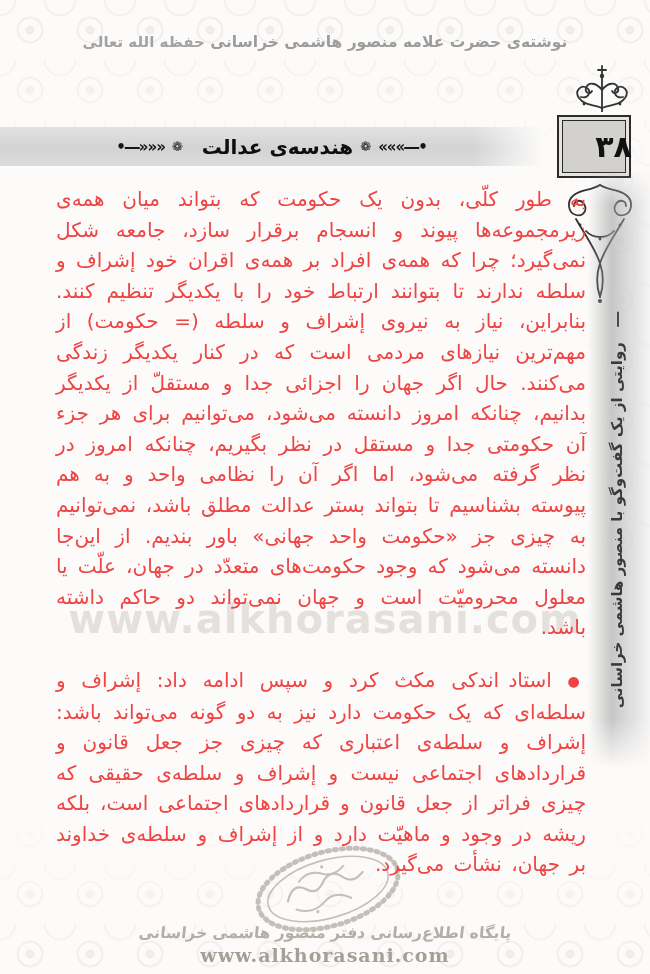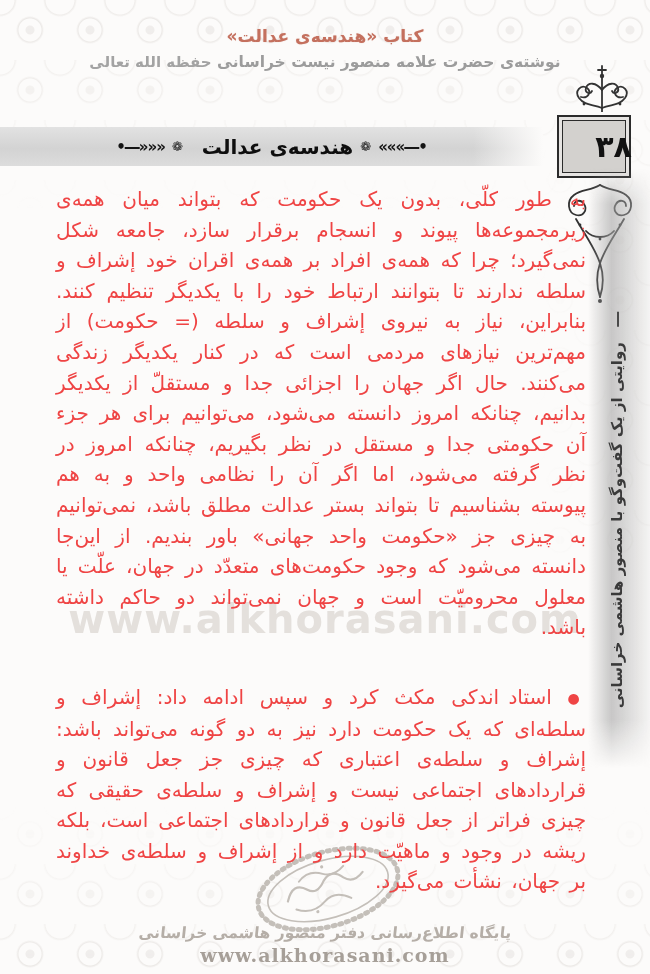--- a/index.html
+++ b/index.html
@@ -71,21 +71,21 @@
     white-space:nowrap;direction:rtl;font-size:15px;font-weight:bold;color:#3a3a3a;
   }
   .side-title .dash{margin-left:10px;color:#4a4a4a;}
 
   
   .body-text{
     position:absolute;left:56px;top:184px;width:530px;direction:rtl;z-index:2;
     font-size:20px;line-height:30.6px;color:#ef4444;text-align:justify;word-spacing:3px;
   }
   .body-text p{margin:0;}
-  .body-text p + p{margin-top:39px;}
+  .body-text p + p{margin-top:22px;}
   .bullet{font-size:14px;vertical-align:1px;}
 
   
   .watermark{
     position:absolute;left:0;top:596px;width:650px;text-align:center;z-index:1;
     font-size:40px;font-weight:bold;letter-spacing:1px;color:rgba(158,147,136,.26);
   }
 
   
   .seal{position:absolute;left:242px;top:830px;width:172px;height:118px;}
@@ -102,23 +102,22 @@
 </head>
 <body>
 
 <div class="page">
 
   <div class="damask damask-top"></div>
   <div class="damask damask-bottom"></div>
   <div class="damask damask-right"></div>
 
   <div class="header-block">
-    <div class="book-title">کتاب «هندسه‌ی عدالت»</div>
     <div class="author-line">
-      <span>نوشته‌ی حضرت علامه منصور نیست خراسانی</span>
+      <span>نوشته‌ی حضرت علامه منصور هاشمی خراسانی</span>
       <span class="author-honorific">حفظه الله تعالی</span>
     </div>
   </div>
 
   <div class="band">
     <span class="deco">•―»»»</span>
     <span class="fleuron">❁</span>
     <span class="rh-title">هندسه‌ی عدالت</span>
     <span class="fleuron">❁</span>
     <span class="deco">«««―•</span>

